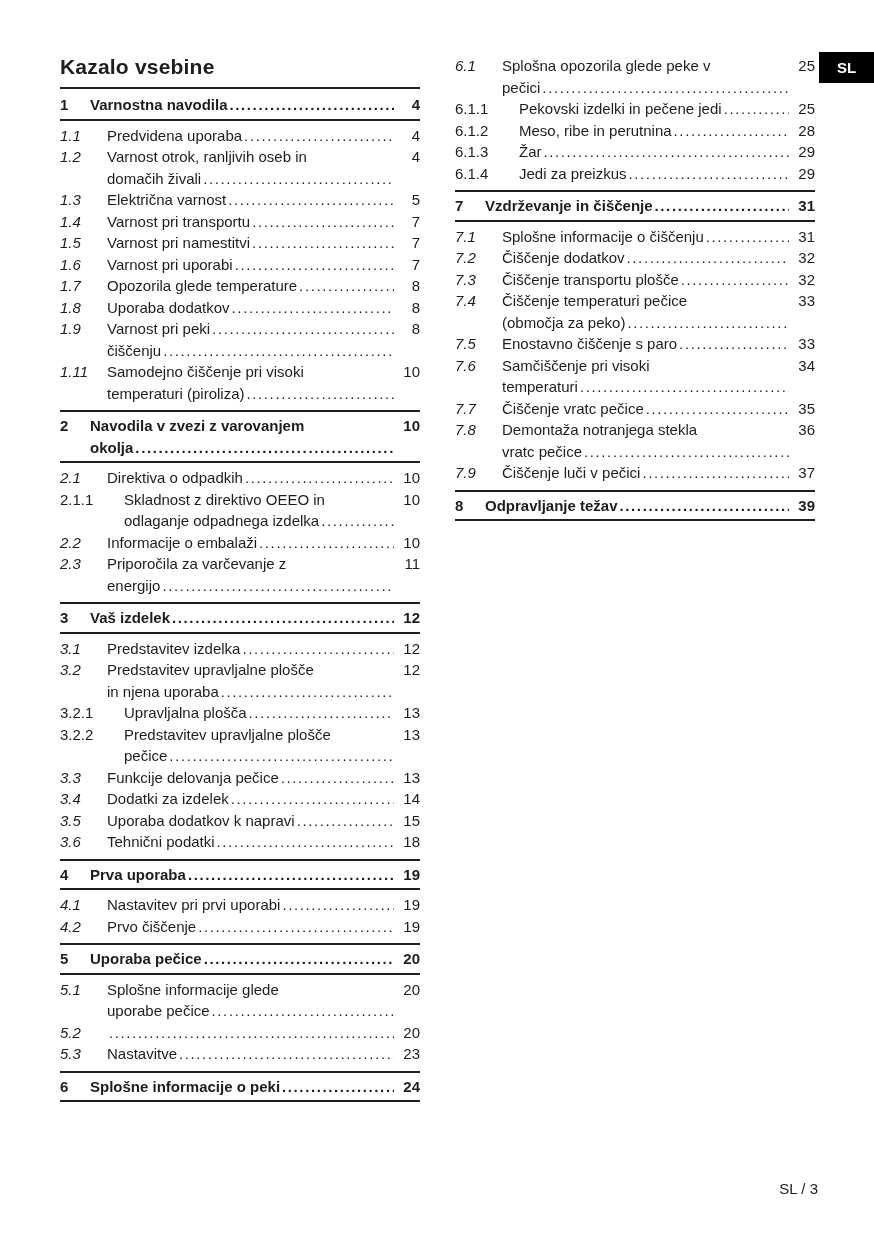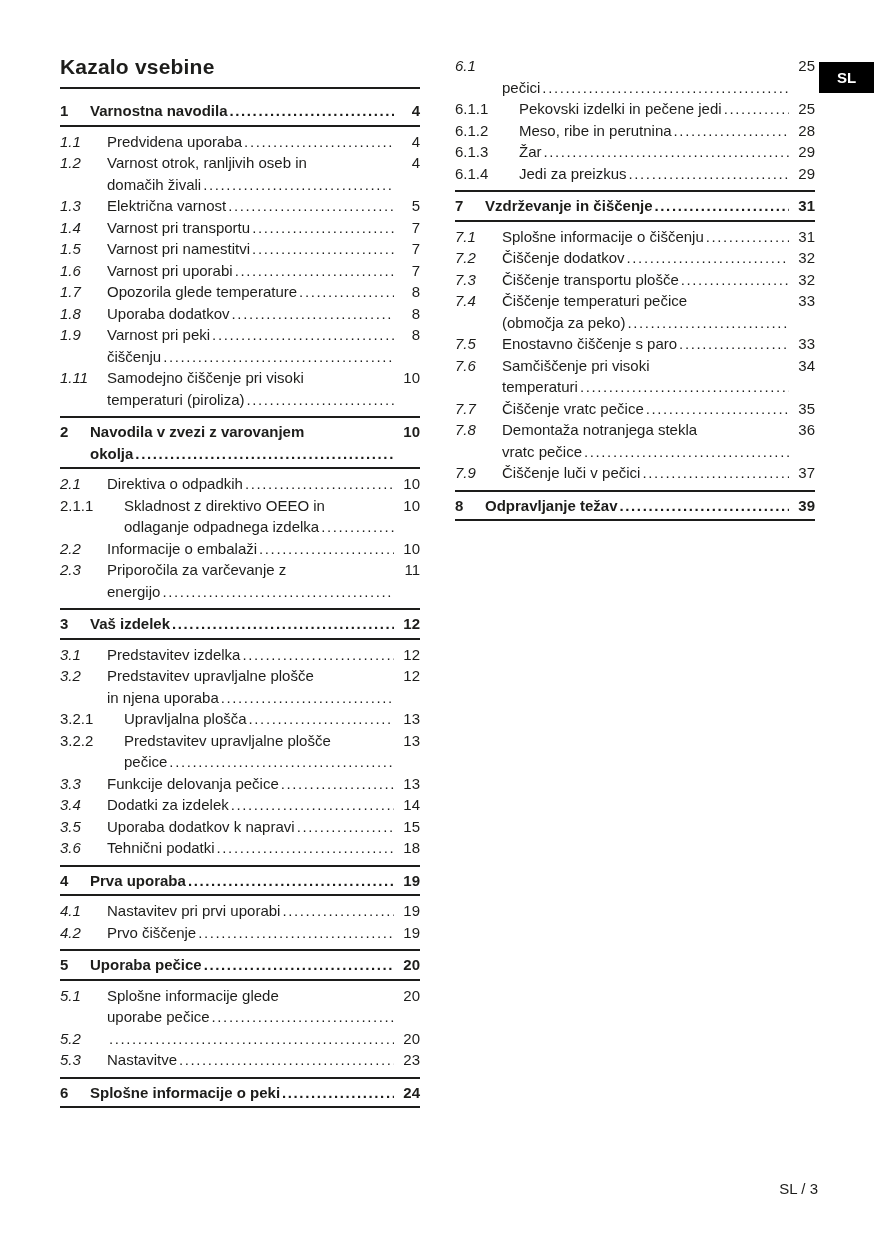--- a/index.html
+++ b/index.html
@@ -7,34 +7,34 @@
   body {
     background: var(--page-bg, #ffffff);
     color: var(--text, #1d1d1b);
     font-family: "Liberation Sans", sans-serif;
     position: relative;
     overflow: hidden;
   }
   .page { position:relative; width:874px; height:1240px; padding:55px 59px 0 60px; }
 
   .lang-badge {
-    position:absolute; top:62px; right:0;
+    position:absolute; top:52px; right:0;
     width:55px; height:31px;
     background: var(--badge-bg, #000);
     color: var(--badge-text, #fff);
     display:flex; align-items:center; justify-content:center;
     font-size:15px; font-weight:bold;
   }
 
   .columns { display:flex; gap:35px; }
   .col { width:360px; }
 
   .title {
     font-size:21px; font-weight:bold;
-    padding-bottom:8px; margin-bottom:8px;
+    padding-bottom:8px; margin-bottom:2px;
     border-bottom:2px solid var(--rule, #1d1d1b);
     letter-spacing:0.2px;
   }
 
   .entry { font-size:15px; }
   .entry .row { display:flex; align-items:baseline; line-height:21.5px; }
   .num { flex:0 0 auto; white-space:nowrap; }
   .lvl1 .num { width:30px; }
   .lvl2 .num { width:47px;font-style:italic; }
   .lvl3 .num { width:64px; }
@@ -391,20 +391,21 @@
               <span class="page-num">24</span>
             </div>
           </div>
         </div>
     </div>
     <div class="col">
       <div id="entries-right">
           <div class="entry lvl2">
             <div class="row">
               <span class="num">6.1</span>
+              <span class="txt">Splošna opozorila glede peke v</span>
               <span class="spacer"></span>
               <span class="page-num">25</span>
             </div>
             <div class="row">
               <span class="num"></span>
               <span class="txt">pečici</span>
               <span class="dots">......................................................................................................................................................</span>
               <span class="page-num"></span>
             </div>
           </div>

